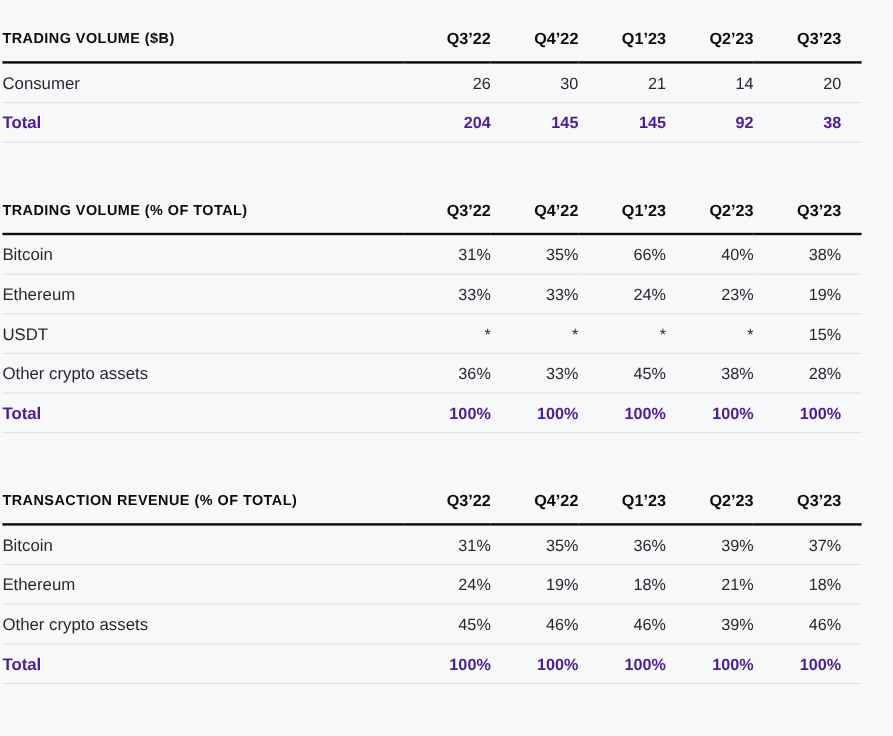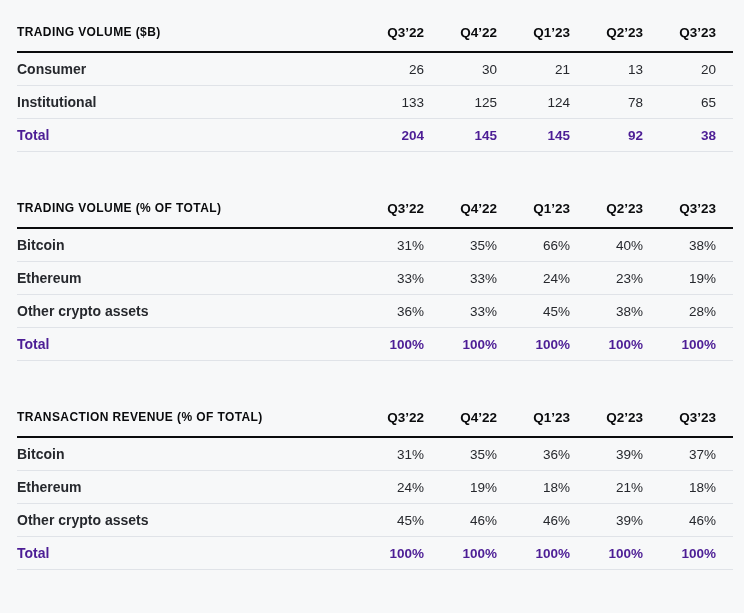--- a/index.html
+++ b/index.html
@@ -5,21 +5,21 @@
   * { box-sizing: border-box; }
   html, body {
     margin: 0;
     padding: 0;
     background: #f7f8f9;
     font-family: "Liberation Sans", "DejaVu Sans", sans-serif;
   }
   .page {
     width: 601px;
     min-height: 613px;
-    padding: 14px 11px 6px 17px;
+    padding: 14px 11px 6px 2px;
     background: #f7f8f9;
   }
   table.data-table {
     width: 716px;
     border-collapse: collapse;
     table-layout: fixed;
   }
   table.data-table + table.data-table {
     margin-top: 38px;
   }
@@ -48,21 +48,21 @@
     line-height: 17px;
     font-size: 14px;
     color: #26282d;
     vertical-align: middle;
   }
   .num {
     text-align: right;
     font-size: 13.5px;
   }
   th.num:last-child, td.num:last-child { padding-right: 17px; }
-  tbody td.label { text-align: left; font-weight: bold; }
+  tbody td.label { text-align: left; }
   tbody tr.total td {
     font-weight: bold;
     color: #4c1d95;
   }
 </style>
 </head>
 <body>
 
 <div class="page">
 
@@ -84,30 +84,22 @@
         <th class="num">Q2’23</th>
         <th class="num">Q3’23</th>
       </tr>
     </thead>
     <tbody>
       <tr>
         <td class="label">Consumer</td>
         <td class="num">26</td>
         <td class="num">30</td>
         <td class="num">21</td>
-        <td class="num">13</td>
+        <td class="num">14</td>
         <td class="num">20</td>
-      </tr>
-      <tr>
-        <td class="label">Institutional</td>
-        <td class="num">133</td>
-        <td class="num">125</td>
-        <td class="num">124</td>
-        <td class="num">78</td>
-        <td class="num">65</td>
       </tr>
       <tr class="total">
         <td class="label">Total</td>
         <td class="num">204</td>
         <td class="num">145</td>
         <td class="num">145</td>
         <td class="num">92</td>
         <td class="num">38</td>
       </tr>
     </tbody>
@@ -143,20 +135,28 @@
       </tr>
       <tr>
         <td class="label">Ethereum</td>
         <td class="num">33%</td>
         <td class="num">33%</td>
         <td class="num">24%</td>
         <td class="num">23%</td>
         <td class="num">19%</td>
       </tr>
       <tr>
+        <td class="label">USDT</td>
+        <td class="num">*</td>
+        <td class="num">*</td>
+        <td class="num">*</td>
+        <td class="num">*</td>
+        <td class="num">15%</td>
+      </tr>
+      <tr>
         <td class="label">Other crypto assets</td>
         <td class="num">36%</td>
         <td class="num">33%</td>
         <td class="num">45%</td>
         <td class="num">38%</td>
         <td class="num">28%</td>
       </tr>
       <tr class="total">
         <td class="label">Total</td>
         <td class="num">100%</td>

